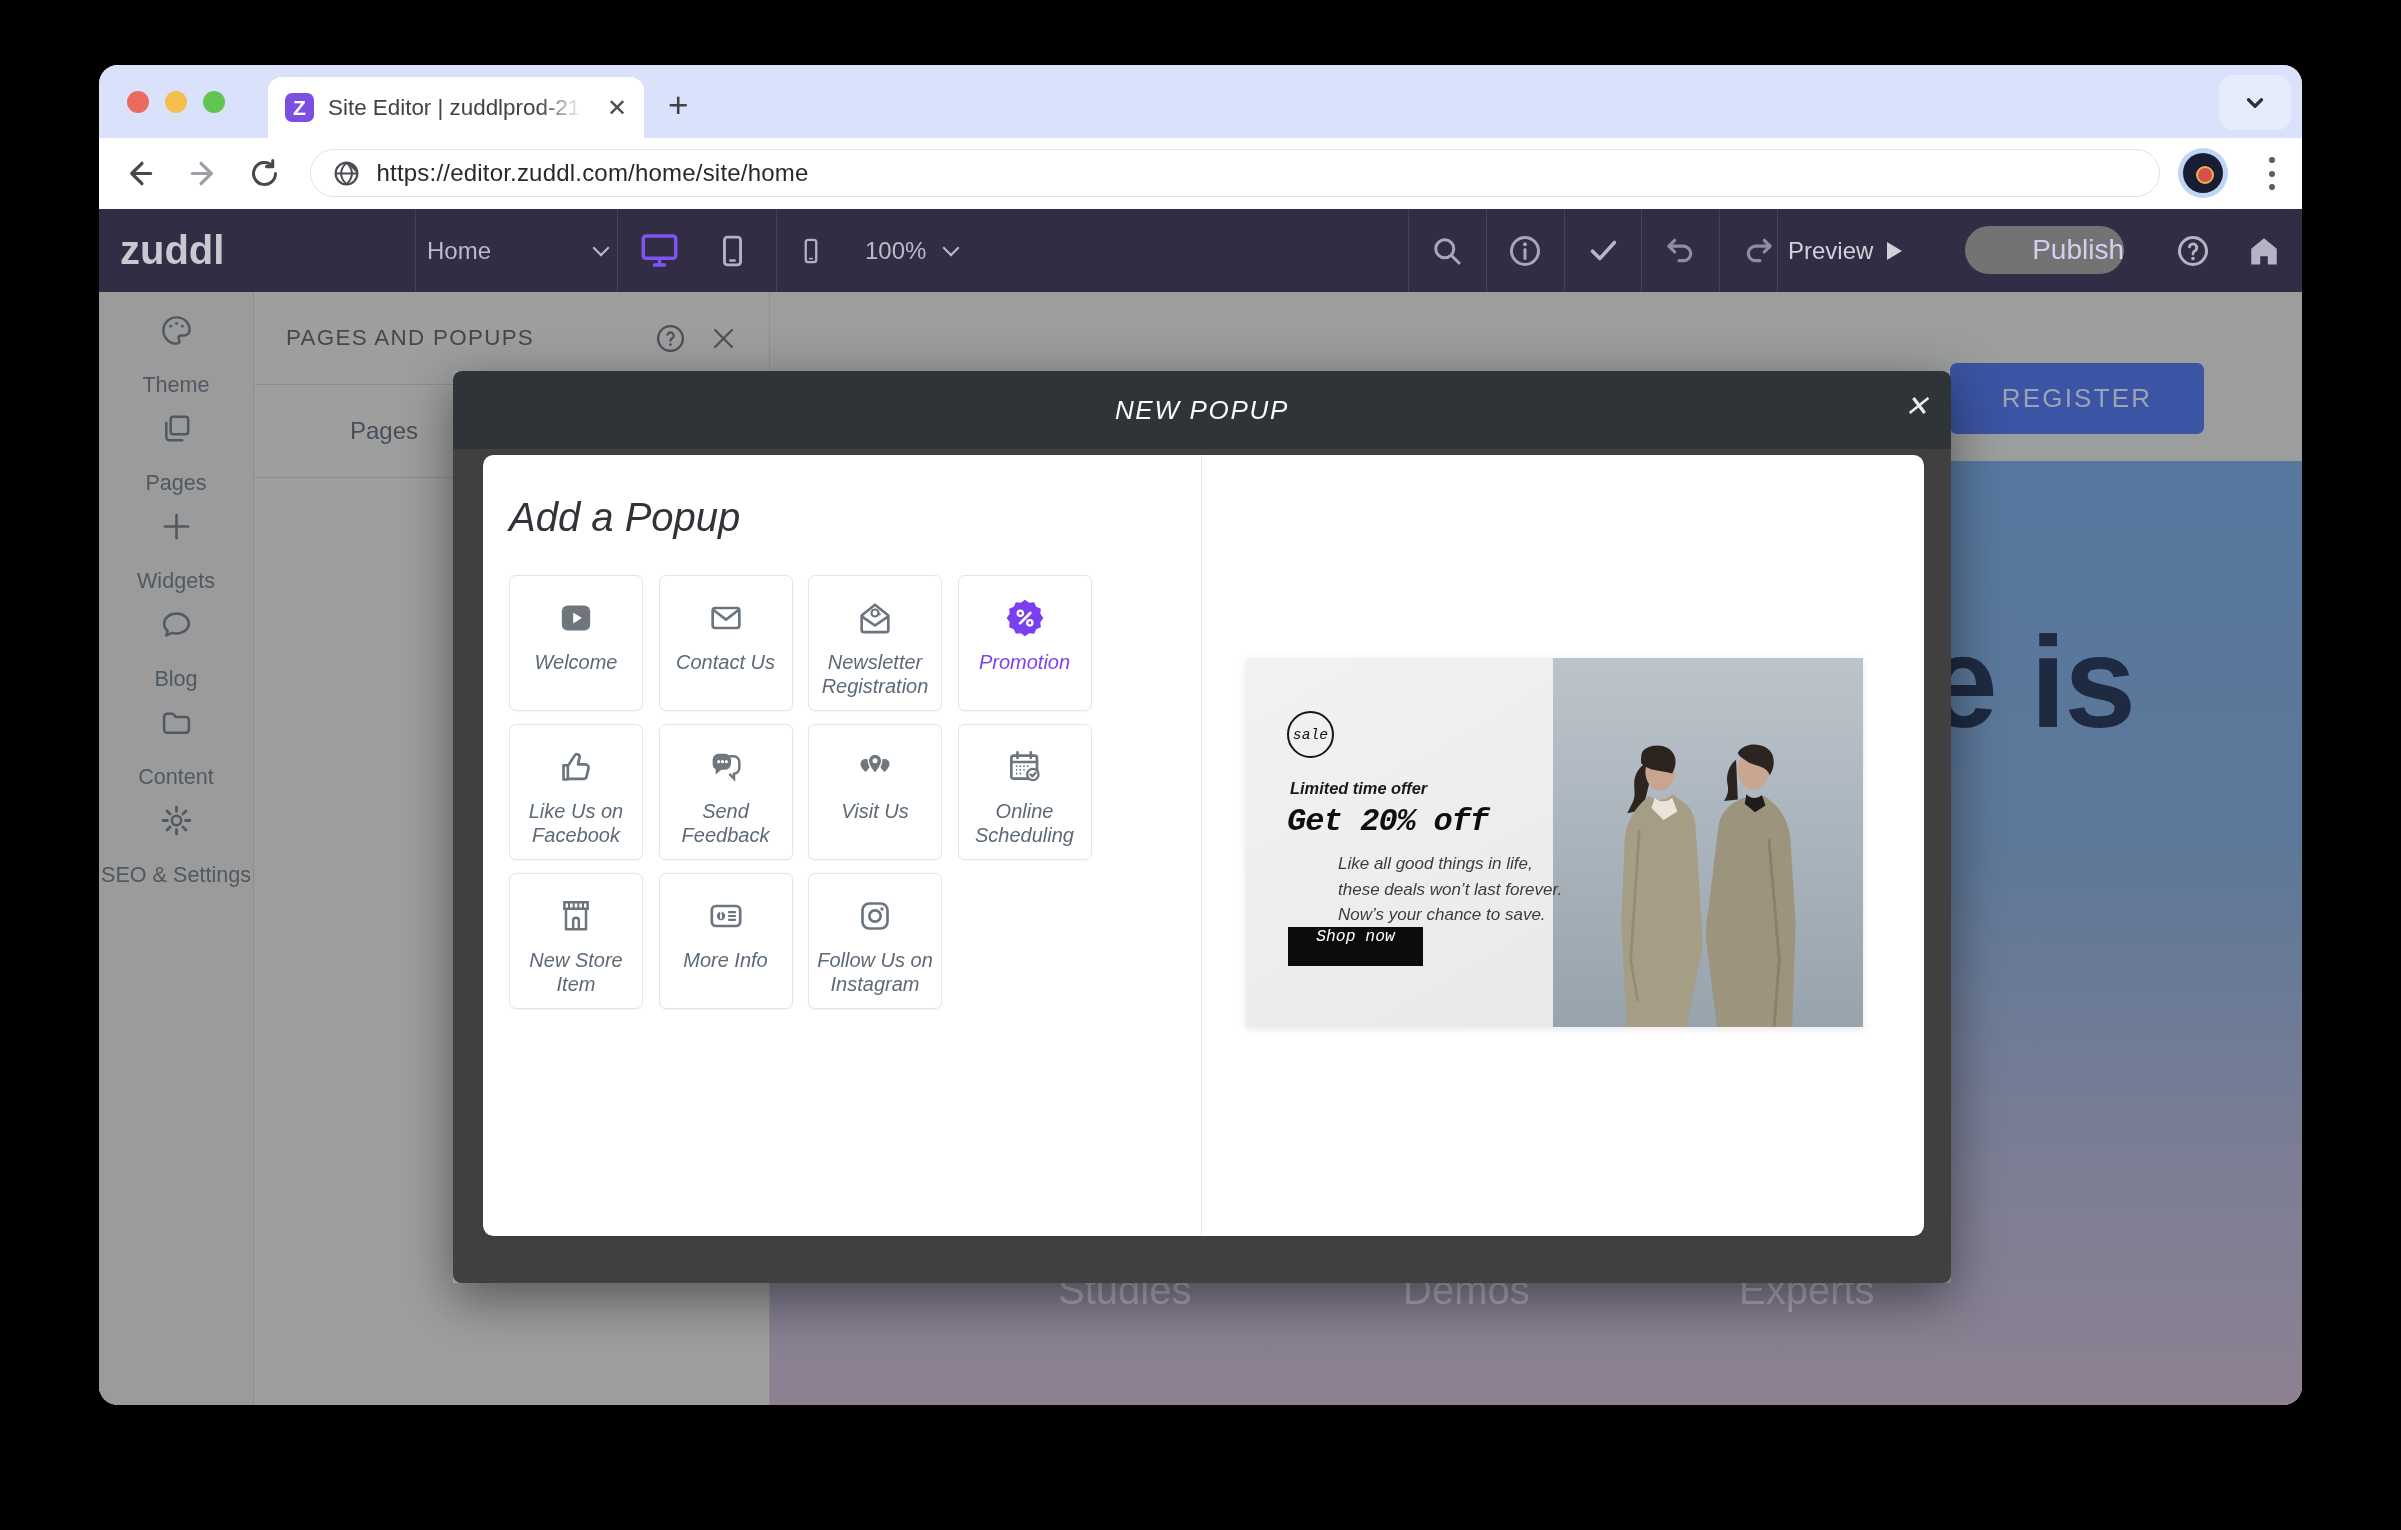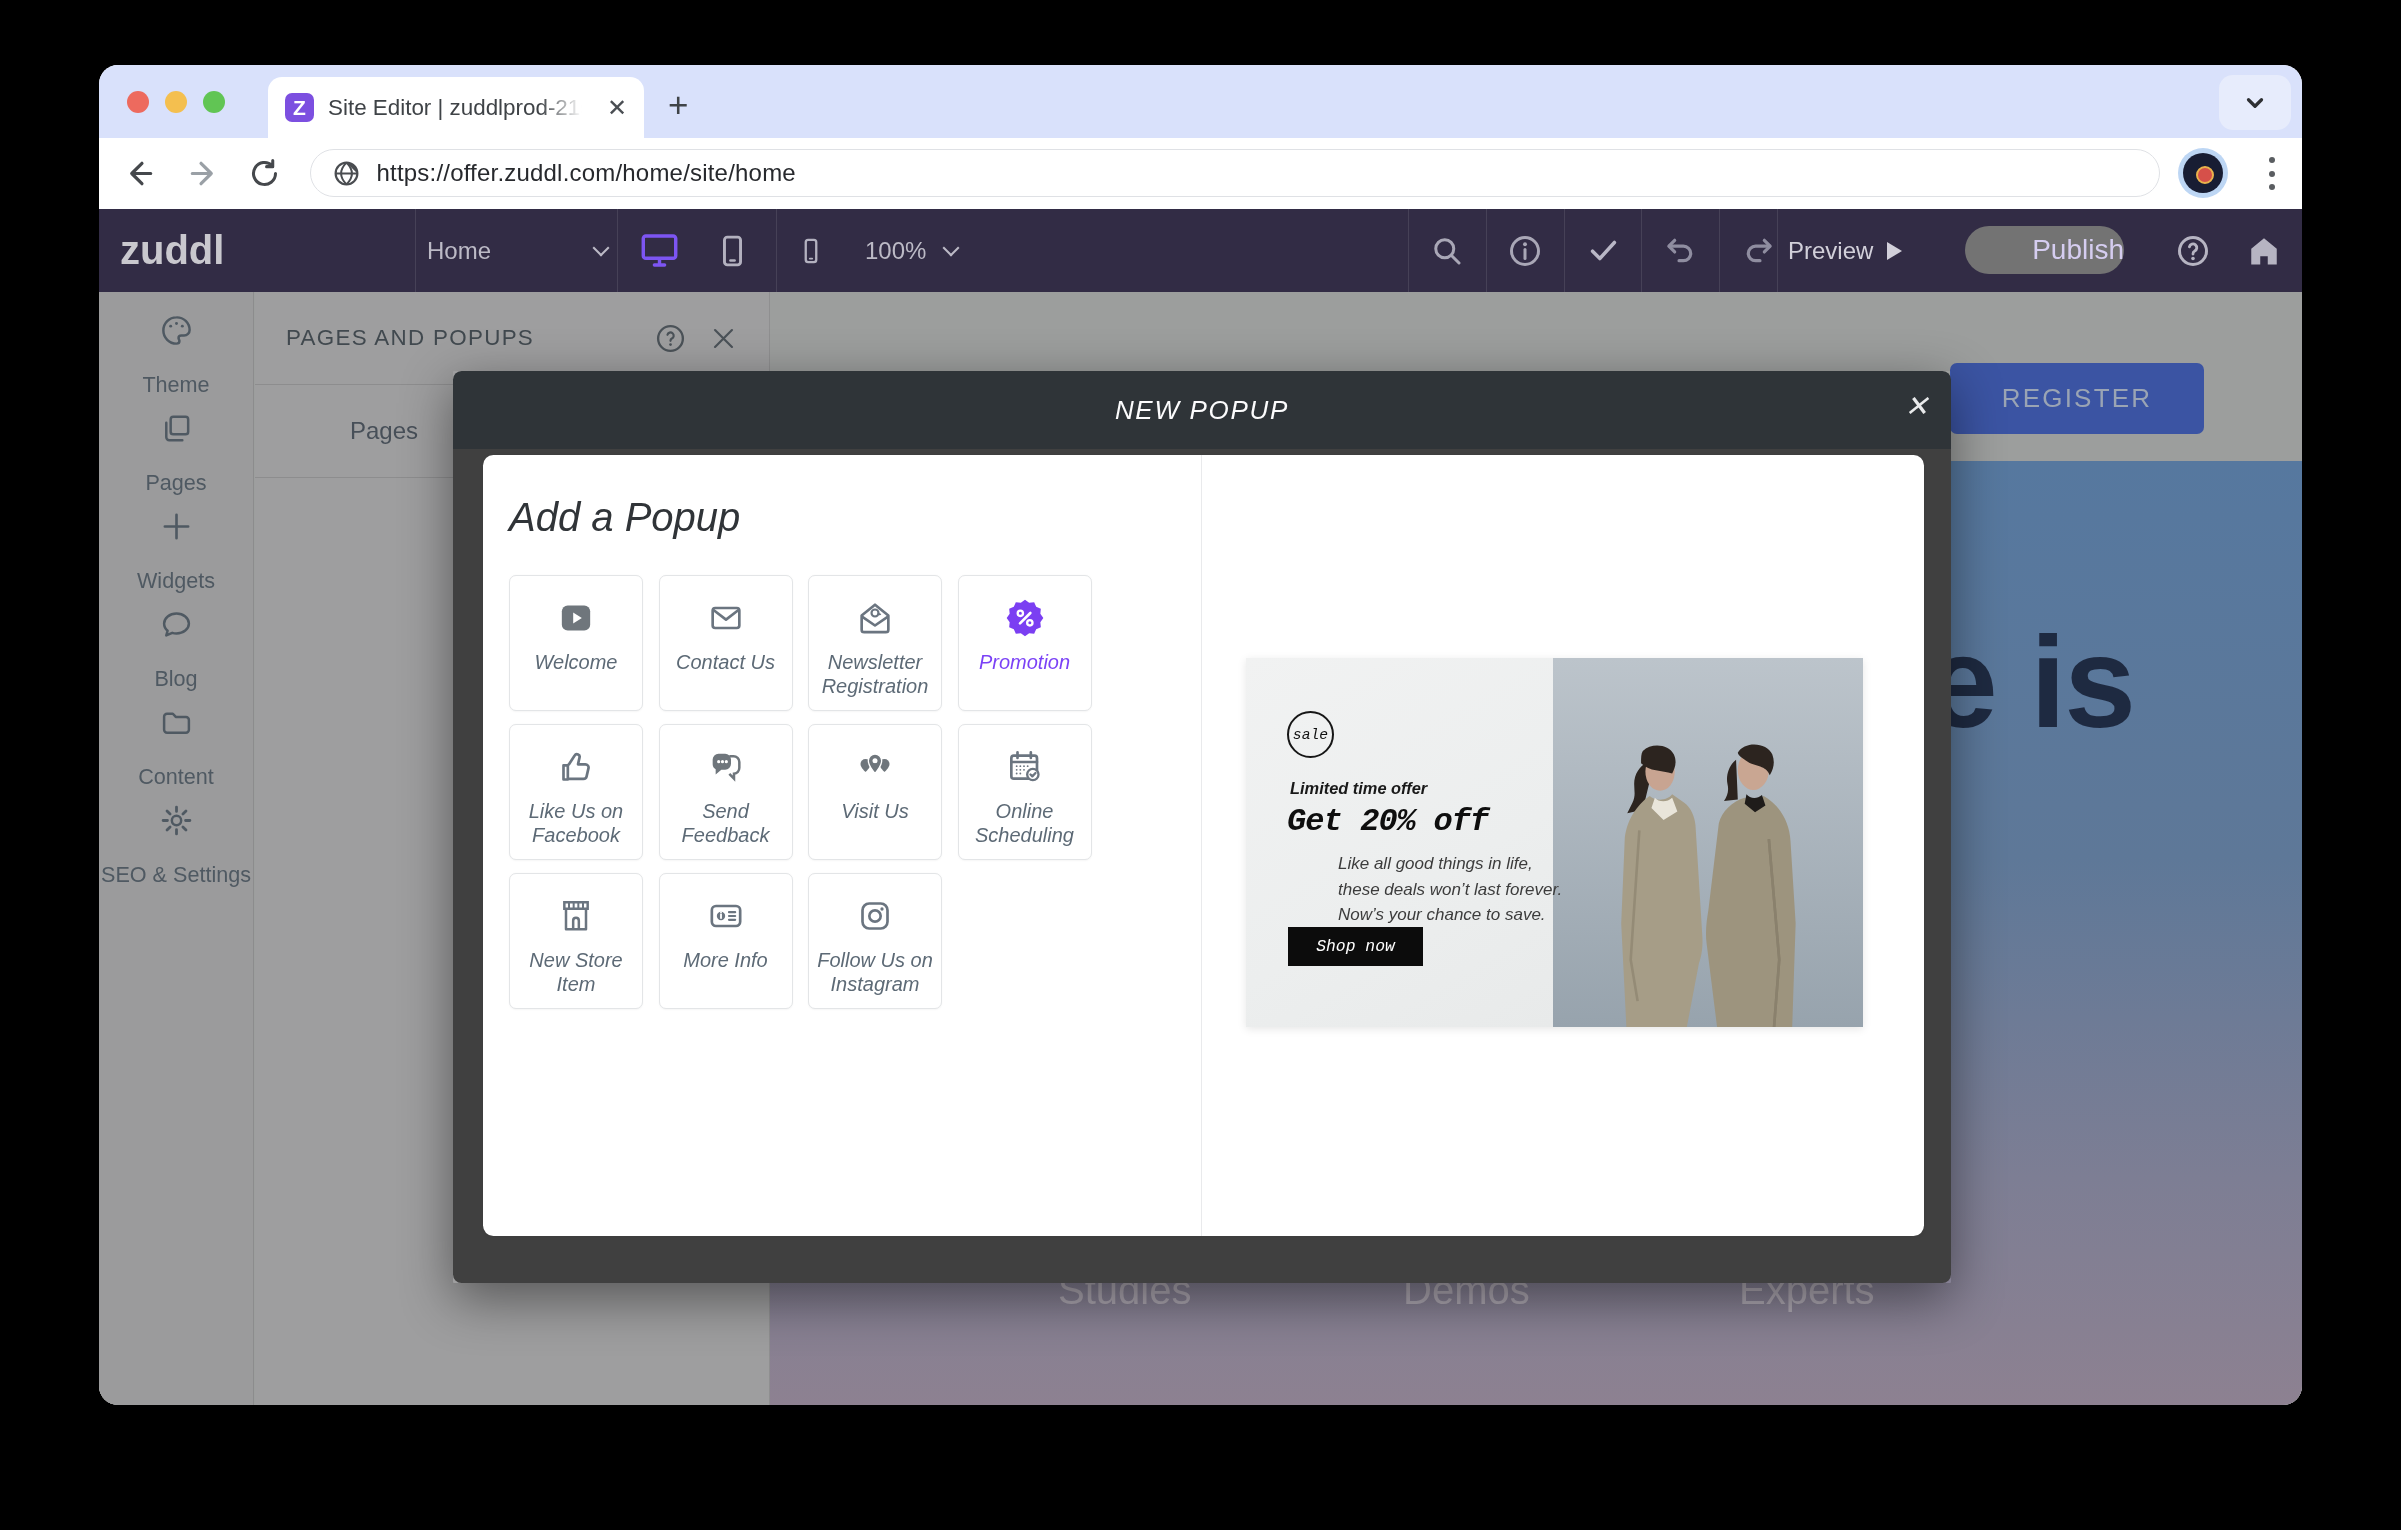--- a/index.html
+++ b/index.html
@@ -91,21 +91,21 @@
   .tile-label { margin-top:12px; font-size:20px; line-height:1.2; color:#5d6a76; text-align:center; padding:0 5.2px; }
   .tile-label.violet { color:#7b42f6; }
 
   
   #promo-card { left:763px; top:203px; width:617px; height:369px; display:flex; box-shadow:0 1.7px 8.6px rgba(0,0,0,0.10); }
   #promo-left { width:307px; height:100%; background:linear-gradient(150deg,#f1f2f2 0%,#eceeee 60%,#e8eaea 100%); position:relative; }
   #sale-badge { left:41px; top:53px; width:47px; height:47px; border:2.2px solid #161616; border-radius:50%; display:flex; align-items:center; justify-content:center; font-family:"Liberation Mono","DejaVu Sans Mono",monospace; font-size:14.7px; color:#111; }
   #promo-eyebrow { left:44px; top:121px; font-size:16.4px; font-weight:700; color:#191919; }
   #promo-headline { left:41px; top:145px; font-family:"Liberation Mono","DejaVu Sans Mono",monospace; font-size:32px; font-weight:700; color:#0e0e0e; letter-spacing:-0.9px; white-space:nowrap; }
   #promo-body { left:44px; top:193px; width:226px; font-size:17px; line-height:1.5; color:#3c3c3c;margin-left:48px; }
-  #promo-cta { left:42px; top:269px; width:135px; height:39px; background:#0c0c0c; color:#fff; font-family:"Liberation Mono","DejaVu Sans Mono",monospace; font-size:16.4px; display:flex; align-items:center; justify-content:center; }
+  #promo-cta { left:42px; top:269px; width:135px; height:39px; background:#0c0c0c; color:#fff; font-family:"Liberation Mono","DejaVu Sans Mono",monospace; font-size:16.4px; display:flex; align-items:flex-start; justify-content:center; }
   #promo-photo { width:310px; height:100%; }
 </style>
 </head>
 <body>
 
 <div id="screen">
   <div id="window" class="abs">
 
     <div id="tabstrip" class="abs">
       <span id="tl-red" class="abs traffic"></span>
@@ -139,21 +139,21 @@
         <svg width="33" height="33" viewBox="0 0 24 24">
             <path d="M20 12a8 8 0 1 1-2.3-5.6M18 2.5V7h-4.5" fill="none" stroke="#45484c" stroke-width="2.2" stroke-linecap="round" stroke-linejoin="round"></path>
           </svg>
       </div>
       <div id="urlpill" class="abs">
         <svg width="29" height="29" viewBox="0 0 24 24">
           <circle cx="12" cy="12" r="9" fill="none" stroke="#4a4d51" stroke-width="1.8"></circle>
           <path d="M3 12h18M12 3c-6 6-6 12 0 18M12 3c6 6 6 12 0 18" fill="none" stroke="#4a4d51" stroke-width="1.6"></path>
           <path d="M12 3a9 9 0 0 1 9 9" fill="#4a4d51"></path>
         </svg>
-        <span id="url-text">https://offer.zuddl.com/home/site/home</span>
+        <span id="url-text">https://editor.zuddl.com/home/site/home</span>
       </div>
       <div id="avatar" class="abs">
           <div id="avatar-inner"></div>
         </div>
       <div id="kebab" class="abs">
           <i></i>
           <i></i>
           <i></i>
         </div>
     </div>

